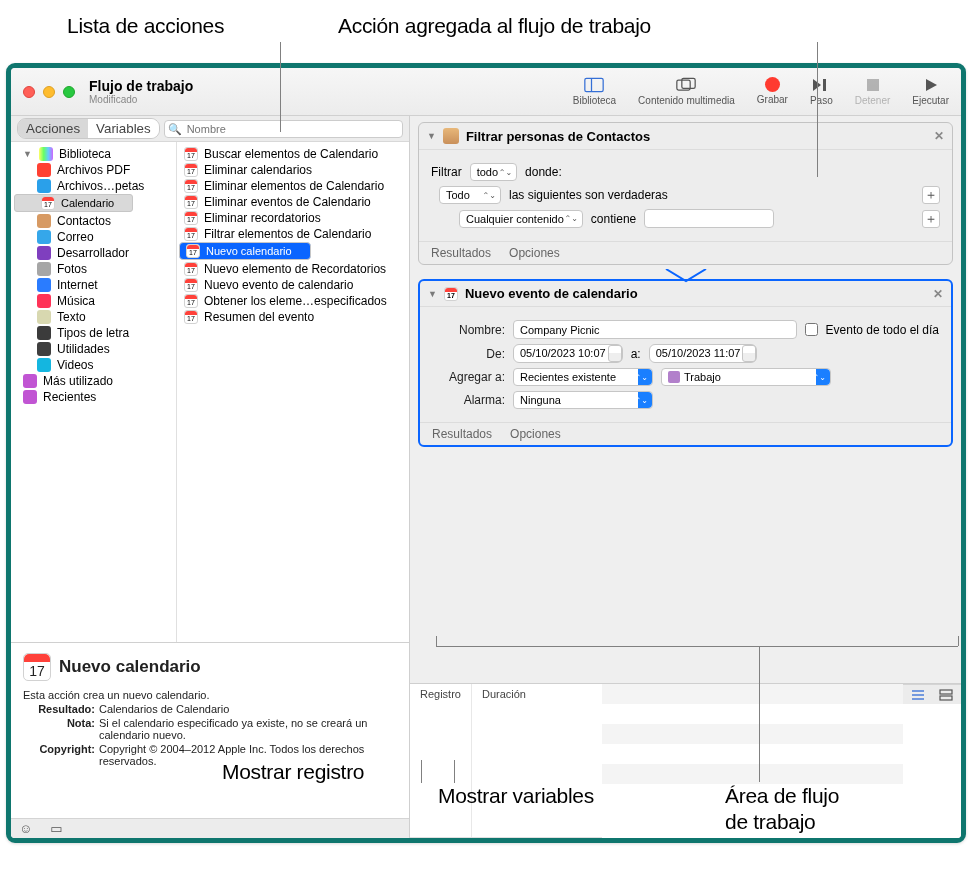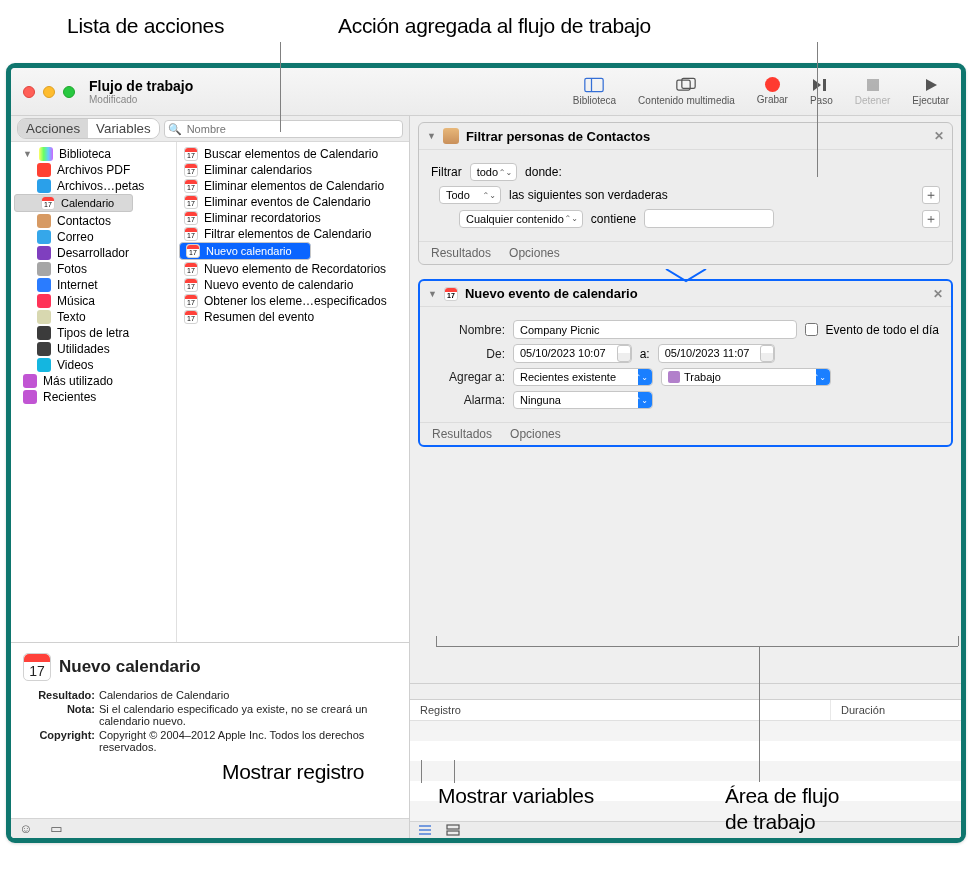--- a/index.html
+++ b/index.html
@@ -72,29 +72,29 @@
 .ac-head .conico { width: 16px; height: 16px; border-radius: 3px; background: linear-gradient(#e8b87a,#c9905a); }
 .ac-head .close { margin-left: auto; color: #888; font-size: 12px; cursor: pointer; }
 .ac-body { padding: 8px 12px; font-size: 12px; }
 .ac-body .row { display: flex; align-items: center; gap: 8px; margin: 5px 0; }
 .ac-body .row label { width: 73px; text-align: right; color: #222; }
 .sel { border: 1px solid #c6c6c6; border-radius: 4px; background: #fff; padding: 1px 18px 1px 6px; font-size: 11px; position: relative; display: inline-flex; align-items: center; height: 18px; }
 .sel.blue::after { content: ""; position: absolute; right: 0; top: 0; bottom: 0; width: 14px; background: #1a7fff; border-radius: 0 4px 4px 0; }
 .sel.blue .caret, .sel .caret { position: absolute; right: 4px; color: #555; font-size: 8px; z-index: 2; }
 .sel.blue .caret { color: #fff; }
 .txt { border: 1px solid #c6c6c6; border-radius: 4px; background: #fff; padding: 2px 6px; font-size: 11px; height: 19px; }
-.stepper { position: relative; padding-right: 25px; }
+.stepper { position: relative; padding-right: 16px; border-radius: 6px; }
 .stepper::after { content: ""; position: absolute; right: 0; top: 0; bottom: 0; width: 12px; border: 1px solid #c6c6c6; border-radius: 3px; background: linear-gradient(#fff 50%, #eee 50%); }
 .addbtn { width: 18px; height: 18px; border: 1px solid #c6c6c6; border-radius: 3px; background: #fff; display: inline-flex; align-items: center; justify-content: center; color: #555; font-size: 13px; margin-left: auto; }
 .ac-foot { padding: 4px 12px; border-top: 1px solid #dcdcdc; font-size: 12px; color: #666; display: flex; gap: 18px; }
 .connector { height: 12px; display: flex; justify-content: center; margin-top: -4px; margin-bottom: -2px; }
 .connector svg { width: 44px; height: 14px; }
 .colorchip { width: 12px; height: 12px; background: #b280cb; border-radius: 2px; margin-right: 4px; display: inline-block; vertical-align: middle; }
 
-.logzone { height: 155px; border-top: 1px solid #cfcfcf; background: #fff; display: flex; flex-direction: column; }
+.logzone { height: 155px; border-top: 1px solid #cfcfcf; background: #fff; display: flex; flex-direction: row; }
 .logzone .gap { height: 18px; background: #efefef; border-bottom: 1px solid #cfcfcf; }
 .loghead { display: flex; font-size: 11px; color: #444; border-bottom: 1px solid #e0e0e0; }
 .loghead div { padding: 4px 10px; }
 .loghead .c1 { flex: 1; border-right: 1px solid #e8e8e8; }
 .loghead .c2 { width: 130px; }
 .logrows { flex: 1; }
 .logrows div { height: 20px; }
 .logrows div:nth-child(odd) { background: #f4f4f4; }
 .wffoot { height: 20px; border-top: 1px solid #d4d4d4; background: #ececec; display: flex; align-items: center; padding: 0 8px; gap: 14px; color: #2463d6; }
 .wffoot span { display: inline-flex; }
@@ -273,20 +273,21 @@
               <span class="calico"></span>
               <span>Resumen del evento</span>
             </div></div>
       </div>
 
       <div class="infopanel">
         <div class="infotitle">
           <div class="calico-lg"></div>
           <h2>Nuevo calendario</h2>
         </div>
+        <p>Esta acción crea un nuevo calendario.</p>
         <p><span class="klabel">Resultado:</span><span>Calendarios de Calendario</span></p>
         <p style="display:flex">
             <span class="klabel">Nota:</span>
             <span style="flex:1">Si el calendario especificado ya existe, no se creará un calendario nuevo.</span>
           </p>
         <p style="display:flex">
             <span class="klabel">Copyright:</span>
             <span style="flex:1">Copyright © 2004–2012 Apple Inc. Todos los derechos reservados.</span>
           </p>
       </div>

